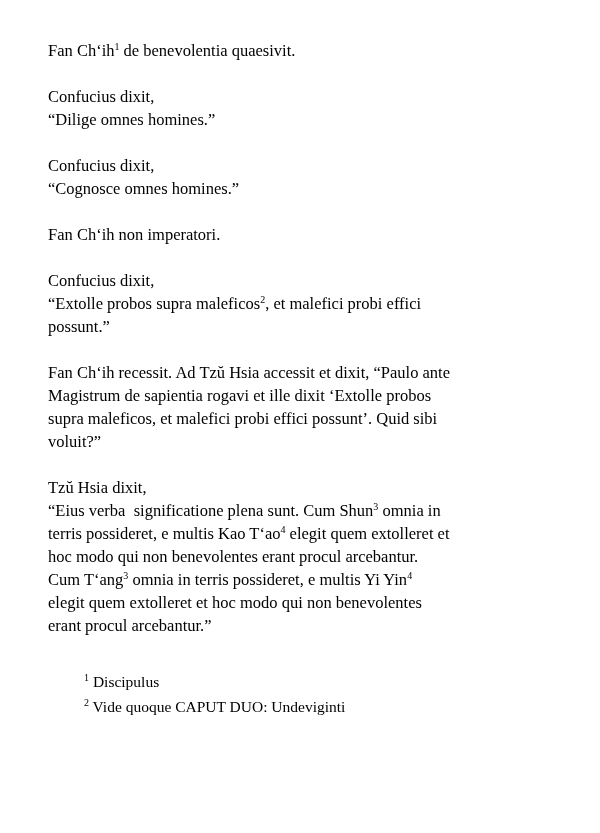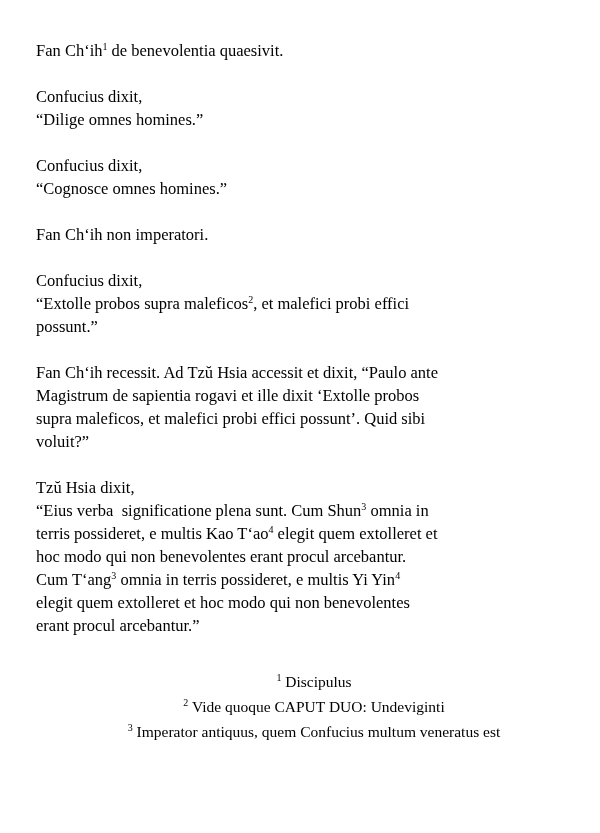--- a/index.html
+++ b/index.html
@@ -8,21 +8,21 @@
     background: #ffffff;
   }
   .page {
     position: relative;
     width: 600px;
     height: 833px;
     box-sizing: border-box;
     background: #ffffff;
     color: #000000;
     font-family: "Liberation Serif", "DejaVu Serif", serif;
-    padding: 39px 44px 0 36px;
+    padding: 39px 44px 0 48px;
     overflow: hidden;
   }
   .body-text p.para {
     margin: 0 0 23px 0;
     font-size: 16.5px;
     line-height: 23px;
     white-space: pre-wrap;
   }
   sup.fn-ref {
     font-size: 10px;
@@ -32,21 +32,20 @@
     vertical-align: baseline;
   }
   .footnotes {
     margin-top: 32px;
     padding-left: 36px;
     font-size: 15.5px;
     line-height: 25px;
   }
   .footnote {
     white-space: pre-wrap;
-    text-align: center;
   }
   sup.fn-marker {
     font-size: 10px;
     line-height: 0;
     position: relative;
     top: -6px;
     vertical-align: baseline;
   }
 </style>
 </head>
@@ -58,15 +57,14 @@
       <p class="para">Confucius dixit,<br>“Dilige omnes homines.”</p>
       <p class="para">Confucius dixit,<br>“Cognosce omnes homines.”</p>
       <p class="para">Fan Ch‘ih non imperatori.</p>
       <p class="para">Confucius dixit,<br>“Extolle probos supra maleficos<sup class="fn-ref">2</sup>, et malefici probi effici<br>possunt.”</p>
       <p class="para">Fan Ch‘ih recessit. Ad Tzŭ Hsia accessit et dixit, “Paulo ante<br>Magistrum de sapientia rogavi et ille dixit ‘Extolle probos<br>supra maleficos, et malefici probi effici possunt’. Quid sibi<br>voluit?”</p>
       <p class="para">Tzŭ Hsia dixit,<br>“Eius verba  significatione plena sunt. Cum Shun<sup class="fn-ref">3</sup> omnia in<br>terris possideret, e multis Kao T‘ao<sup class="fn-ref">4</sup> elegit quem extolleret et<br>hoc modo qui non benevolentes erant procul arcebantur.<br>Cum T‘ang<sup class="fn-ref">3</sup> omnia in terris possideret, e multis Yi Yin<sup class="fn-ref">4</sup><br>elegit quem extolleret et hoc modo qui non benevolentes<br>erant procul arcebantur.”</p>
     </div>
   <div class="footnotes">
       <div class="footnote"><sup class="fn-marker">1</sup> Discipulus</div>
       <div class="footnote"><sup class="fn-marker">2</sup> Vide quoque CAPUT DUO: Undeviginti</div>
-      <div class="footnote"><sup class="fn-marker">3</sup> Imperator antiquus, quem Confucius multum veneratus est</div>
     </div>
 </div>
 
 </body></html>

